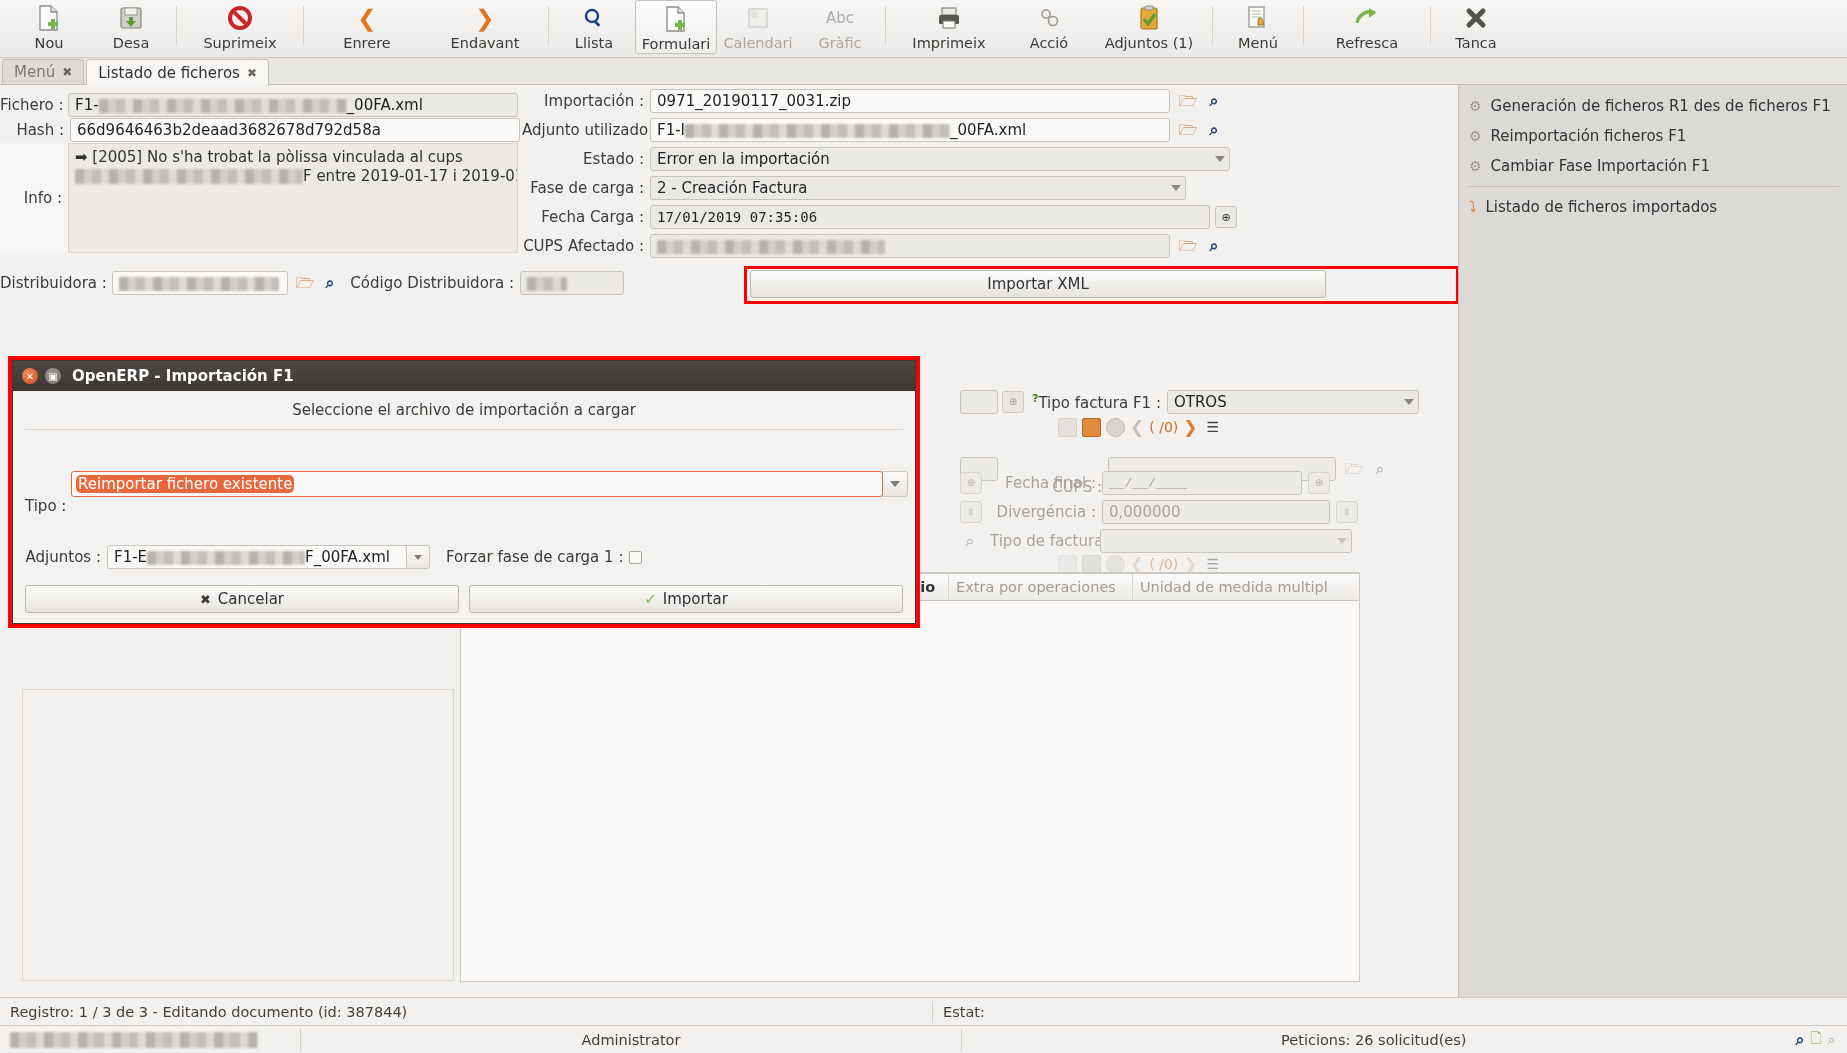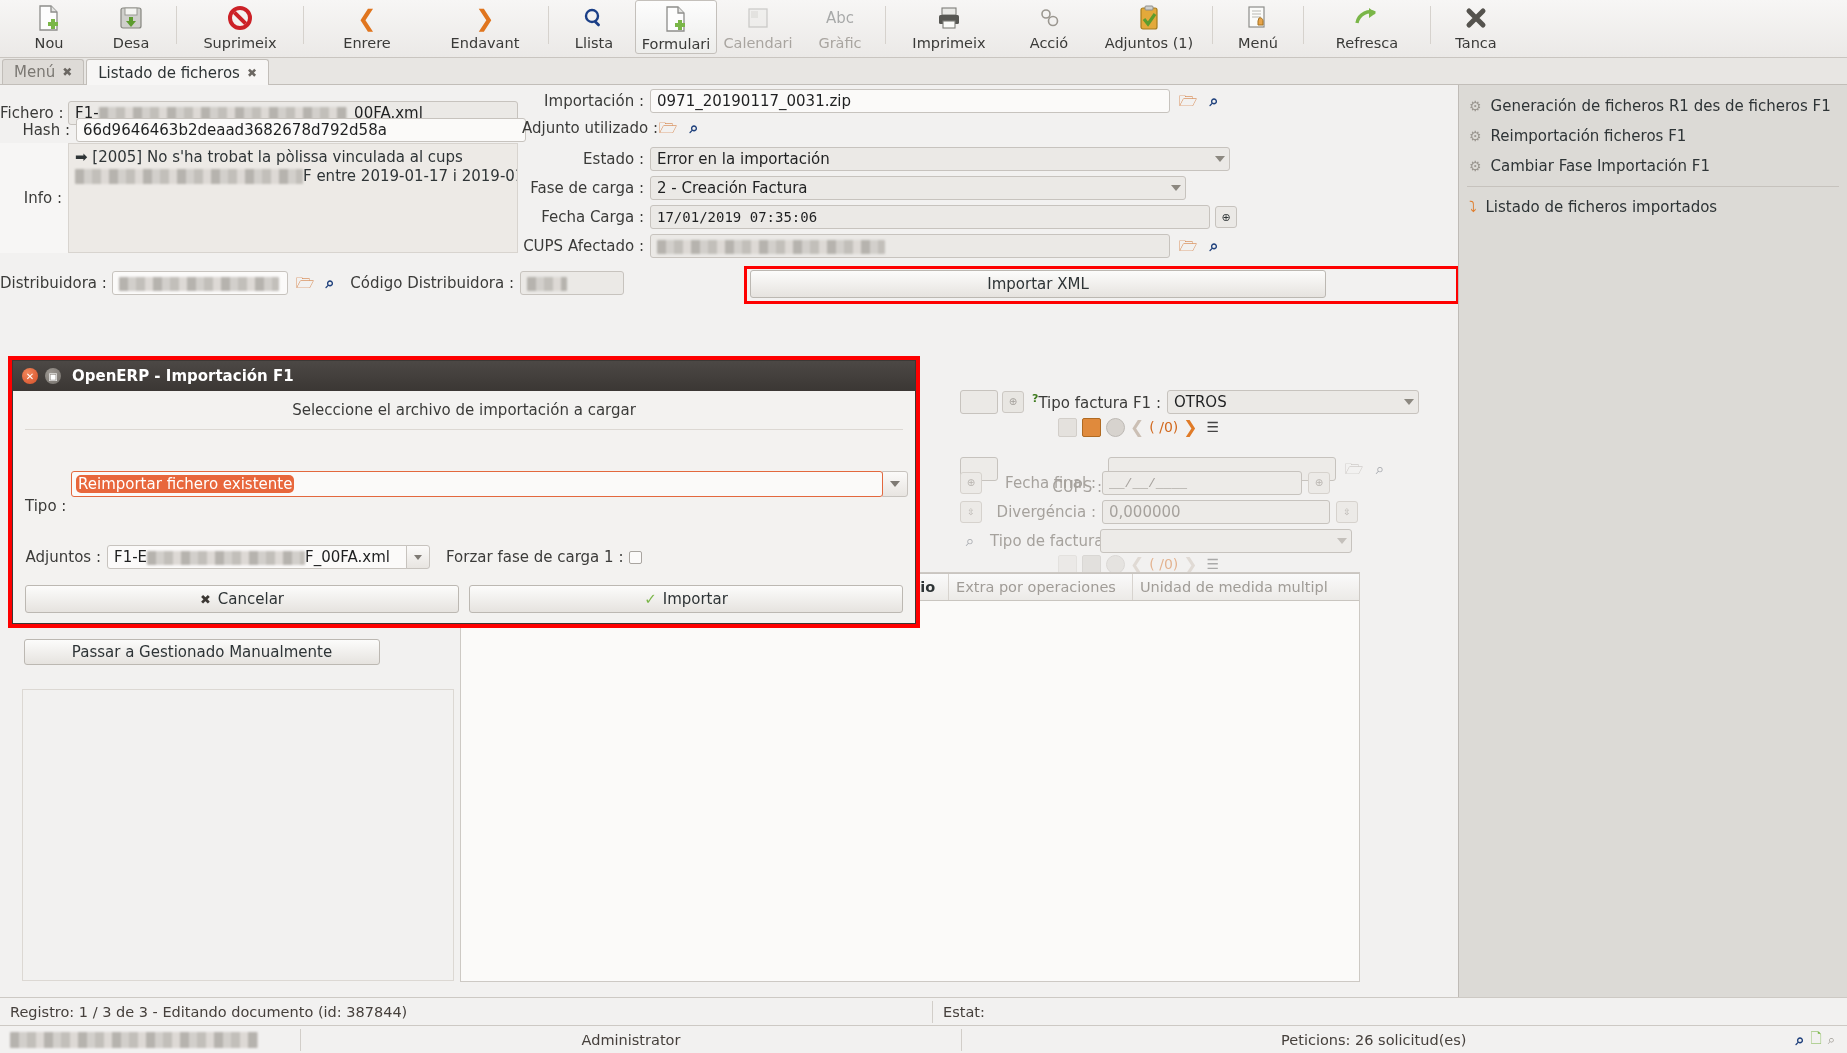--- a/index.html
+++ b/index.html
@@ -337,28 +337,28 @@
       <span class="tabx">✖</span>
     </div>
     <div class="tab active">
       <span>Listado de ficheros</span>
       <span class="tabx">✖</span>
     </div>
   </div>
 
   <div class="form">
 
-    <div class="row" style="position:absolute;left:0;top:16px;">
+    <div class="row" style="position:absolute;left:0;top:8px;">
       <div class="lab" style="width:68px;">Fichero :</div>
       <div class="fld" style="width:450px;">
         <span>F1-</span><span class="blur" style="width:248px;"></span><span>_00FA.xml</span>
       </div>
     </div>
 
-    <div class="row" style="position:absolute;left:8px;top:33px;">
+    <div class="row" style="position:absolute;left:2px;top:33px;">
       <div class="lab" style="width:68px;">Hash :</div>
       <div class="fld white" style="width:450px;">66d9646463b2deaad3682678d792d58a</div>
     </div>
 
     <div style="position:absolute;left:0;top:58px;width:518px;height:110px;display:flex;">
       <div class="lab" style="width:68px;display:flex;align-items:center;justify-content:flex-end;background:#f7f6f5;">Info :</div>
       <div style="flex:1;background:#edeae6;border:1px solid #d8d4cf;box-sizing:border-box;padding:4px 6px;overflow:hidden;">
         <div style="font-size:15px;line-height:19px;">➡ [2005] No s'ha trobat la pòlissa vinculada al cups</div>
         <div style="font-size:15px;line-height:19px;white-space:nowrap;"><span class="blur" style="width:228px;height:15px;"></span><span>F entre 2019-01-17 i 2019-01-16</span></div>
       </div>
@@ -366,20 +366,23 @@
 
     <div class="row" style="position:absolute;left:522px;top:4px;">
       <div class="lab" style="width:128px;">Importación :</div>
       <div class="fld white" style="width:520px;">0971_20190117_0031.zip</div>
       <span class="icobtn folder" style="margin-left:8px;">🗁</span>
       <span class="icobtn mag" style="margin-left:6px;">⌕</span>
     </div>
 
     <div class="row" style="position:absolute;left:522px;top:33px;">
       <div class="lab" style="width:128px;">Adjunto utilizado :</div>
+      <div class="fld white" style="width:520px;">
+        <span>F1-I</span><span class="blur" style="width:265px;"></span><span>_00FA.xml</span>
+      </div>
       <span class="icobtn folder" style="margin-left:8px;">🗁</span>
       <span class="icobtn mag" style="margin-left:6px;">⌕</span>
     </div>
 
     <div class="row" style="position:absolute;left:522px;top:62px;">
       <div class="lab" style="width:128px;">Estado :</div>
       <div class="fld dd" style="width:580px;">
         <span>Error en la importación</span>
         <span class="ddarrow"></span>
       </div>
@@ -486,21 +489,20 @@
       <div class="sechdr">Opciones</div>
       <div class="secline" style="margin-top:3px;"></div>
       <div style="display:flex;justify-content:flex-end;align-items:center;margin-top:22px;gap:8px;">
         <div class="lab"><span class="qmark">?</span><span>Lecturas procesadas :</span></div>
         <span class="cbx"></span>
       </div>
       <div style="display:flex;justify-content:flex-end;align-items:center;margin-top:9px;gap:8px;">
         <div class="lab">Forzar creación sin necesitar factura de referencia :</div>
         <span class="cbx"></span>
       </div>
-      <div class="btn" style="margin-top:14px;margin-left:2px;width:356px;height:26px;">Passar a Gestionado Manualmente</div>
     </div>
 
     <div class="navstrip" style="position:absolute;left:1058px;top:469px;opacity:.45;">
       <span class="sq" style="background:#e4e1dd;border:1px solid #d2cec9;"></span>
       <span class="sq" style="background:#cfccc7;border:1px solid #bdb9b4;"></span>
       <span class="sq" style="background:#d7d3ce;border-radius:50%;border:1px solid #bdb9b4;"></span>
       <span class="chev d">❮</span>
       <span class="cnt">( /0)</span>
       <span class="chev d">❯</span>
       <span style="color:#555;font-size:14px;margin-left:4px;">☰</span>

